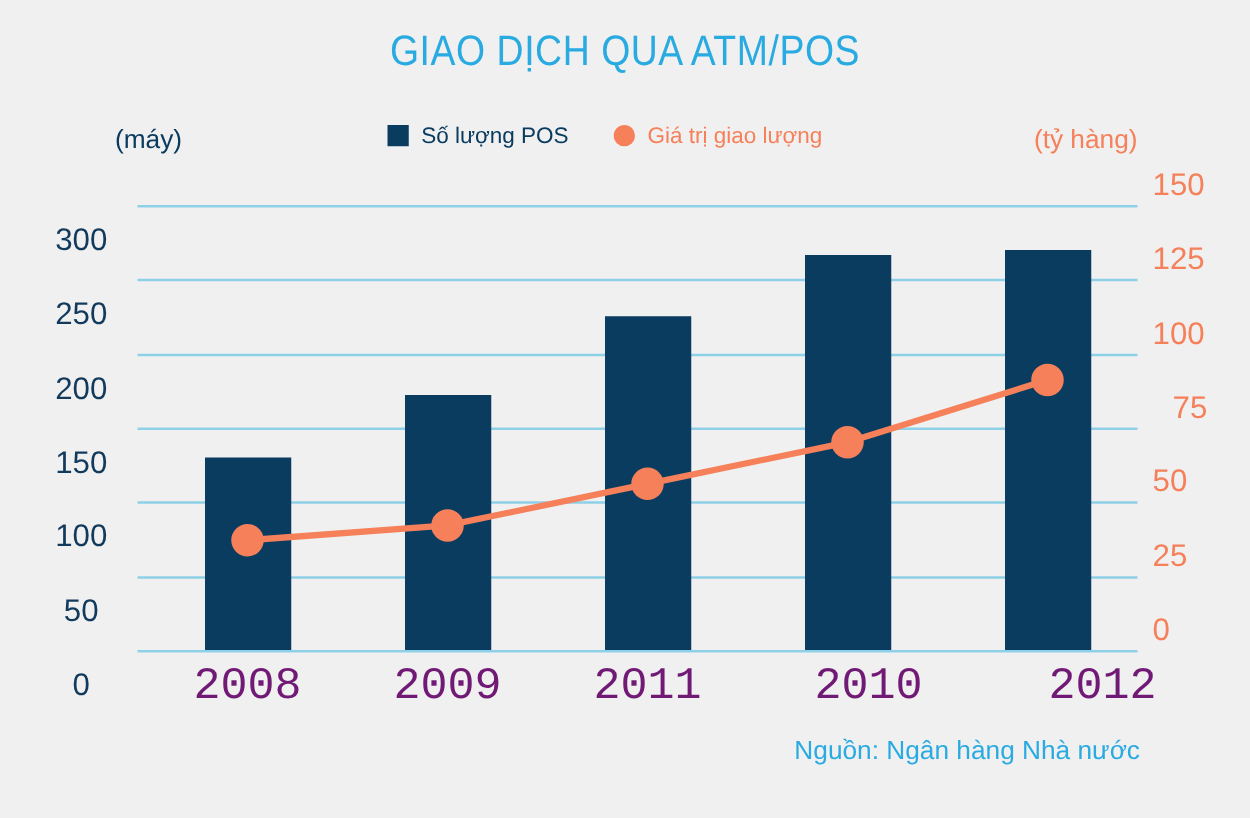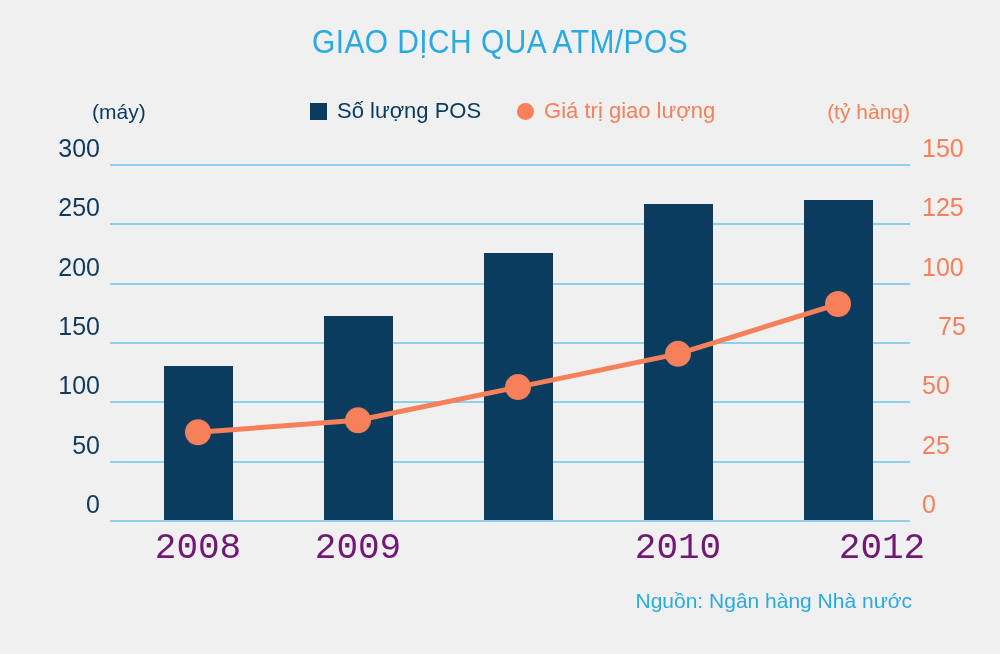--- a/index.html
+++ b/index.html
@@ -42,21 +42,21 @@
     top: 98px;
     left: 310px;
     display: flex;
     align-items: center;
     gap: 36px;
   }
   .legend-item {
     display: flex;
     align-items: center;
     gap: 10px;
-    font-size: 22px;
+    font-size: 18px;
     font-family: "Liberation Sans Narrow", "Liberation Sans", sans-serif;
   }
   .legend-swatch-square {
     width: 17px;
     height: 17px;
     background: #0a3c60;
     display: inline-block;
   }
   .legend-swatch-circle {
     width: 17px;
@@ -103,22 +103,23 @@
   }
   .axis-label {
     position: absolute;
     font-size: 25px;
     font-family: "Liberation Sans Narrow", "Liberation Sans", sans-serif;
     line-height: 1;
     white-space: nowrap;
   }
   .axis-label.left {
     right: 810px;
-    text-align: right;
+    text-align: center;
     color: #123a5c;
+    margin-top: 44px;
   }
   .axis-label.right {
     left: 812px;
     text-align: left;
     color: #f5805a;
     width: 60px;
   }
   .bar {
     position: absolute;
     background: #0a3c60;
@@ -220,15 +221,16 @@
         </circle>
         <circle cx="728" cy="140.02666666666667" r="13" fill="#f5805a">
           <title>Giá trị giao dịch 2012: 91</title>
         </circle>
       </svg>
     </div>
 
   <div class="source">Nguồn: Ngân hàng Nhà nước</div>
 <div class="xcat" style="left: 138px; width: 120px;">2008</div>
     <div class="xcat" style="left: 298px; width: 120px;">2009</div>
-    <div class="xcat" style="left: 618px; width: 120px;">2010</div>
+    <div class="xcat" style="left: 458px; width: 120px;">2011</div>
+    <div class="xcat" style="left: 618px; width: 120px; text-align: right;">2010</div>
     <div class="xcat" style="left: 822px; width: 120px;">2012</div>
   </div>
 
 </body></html>

